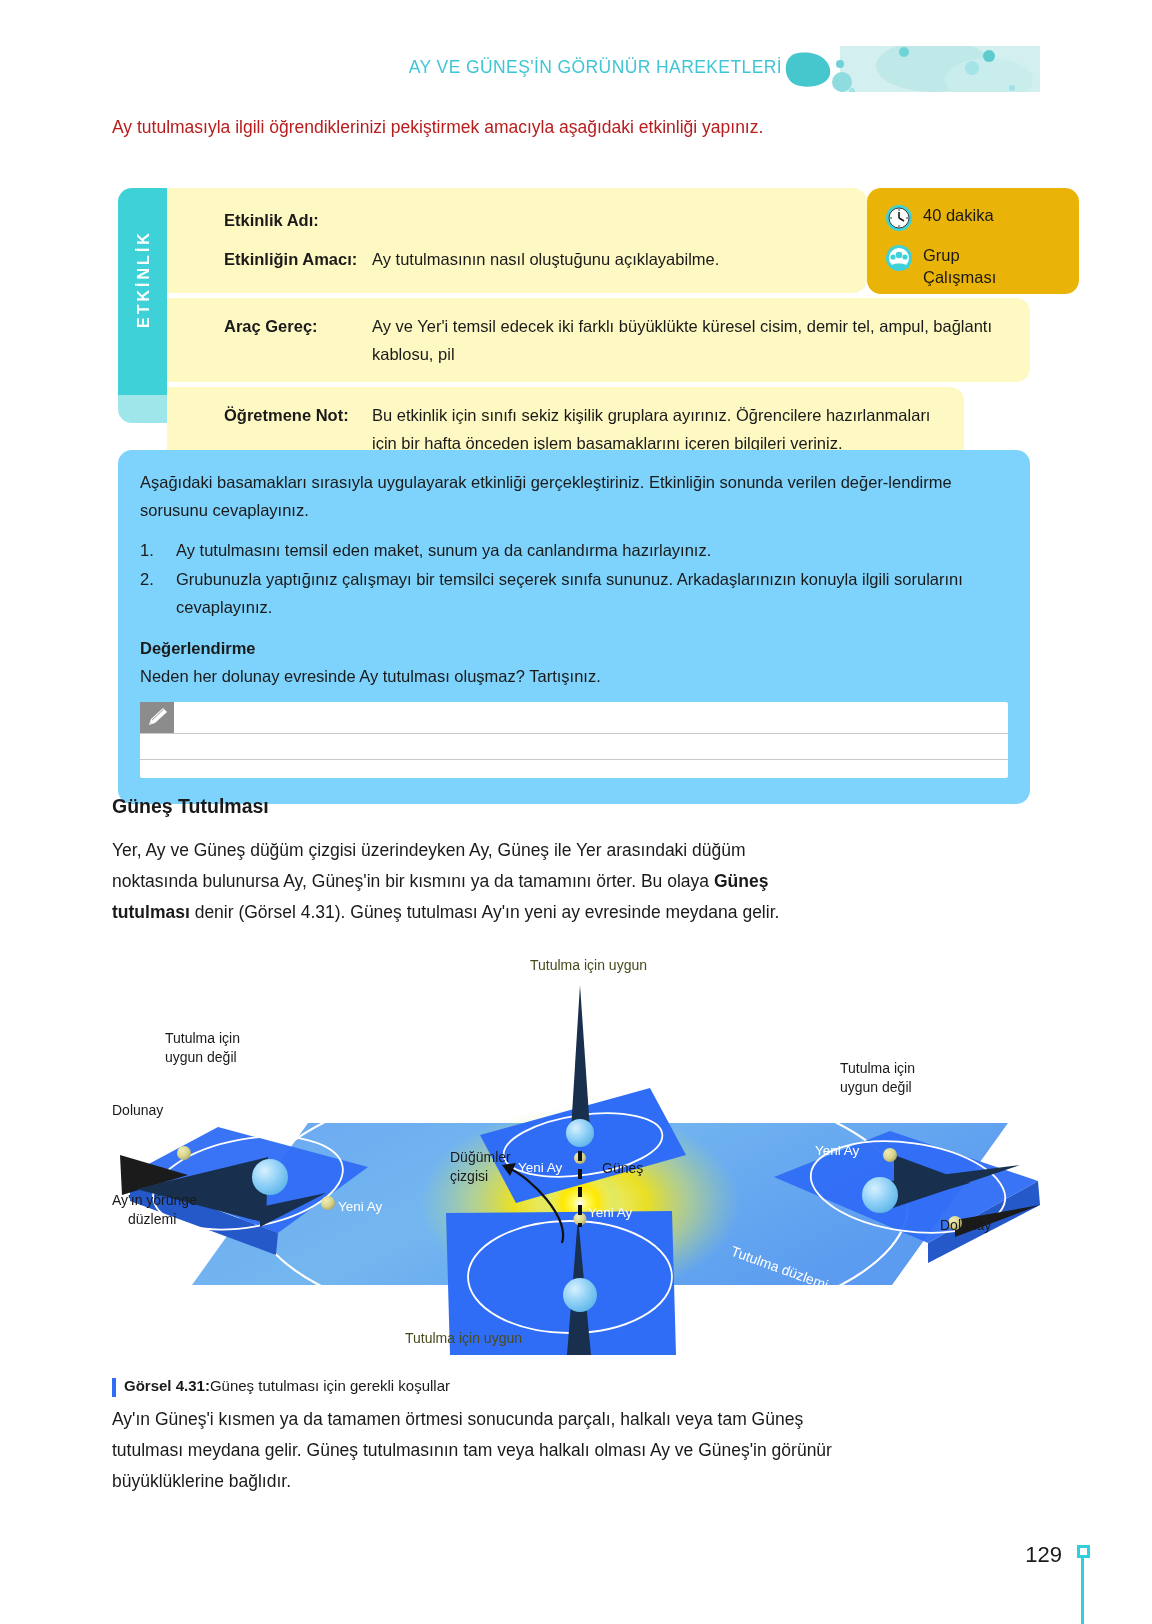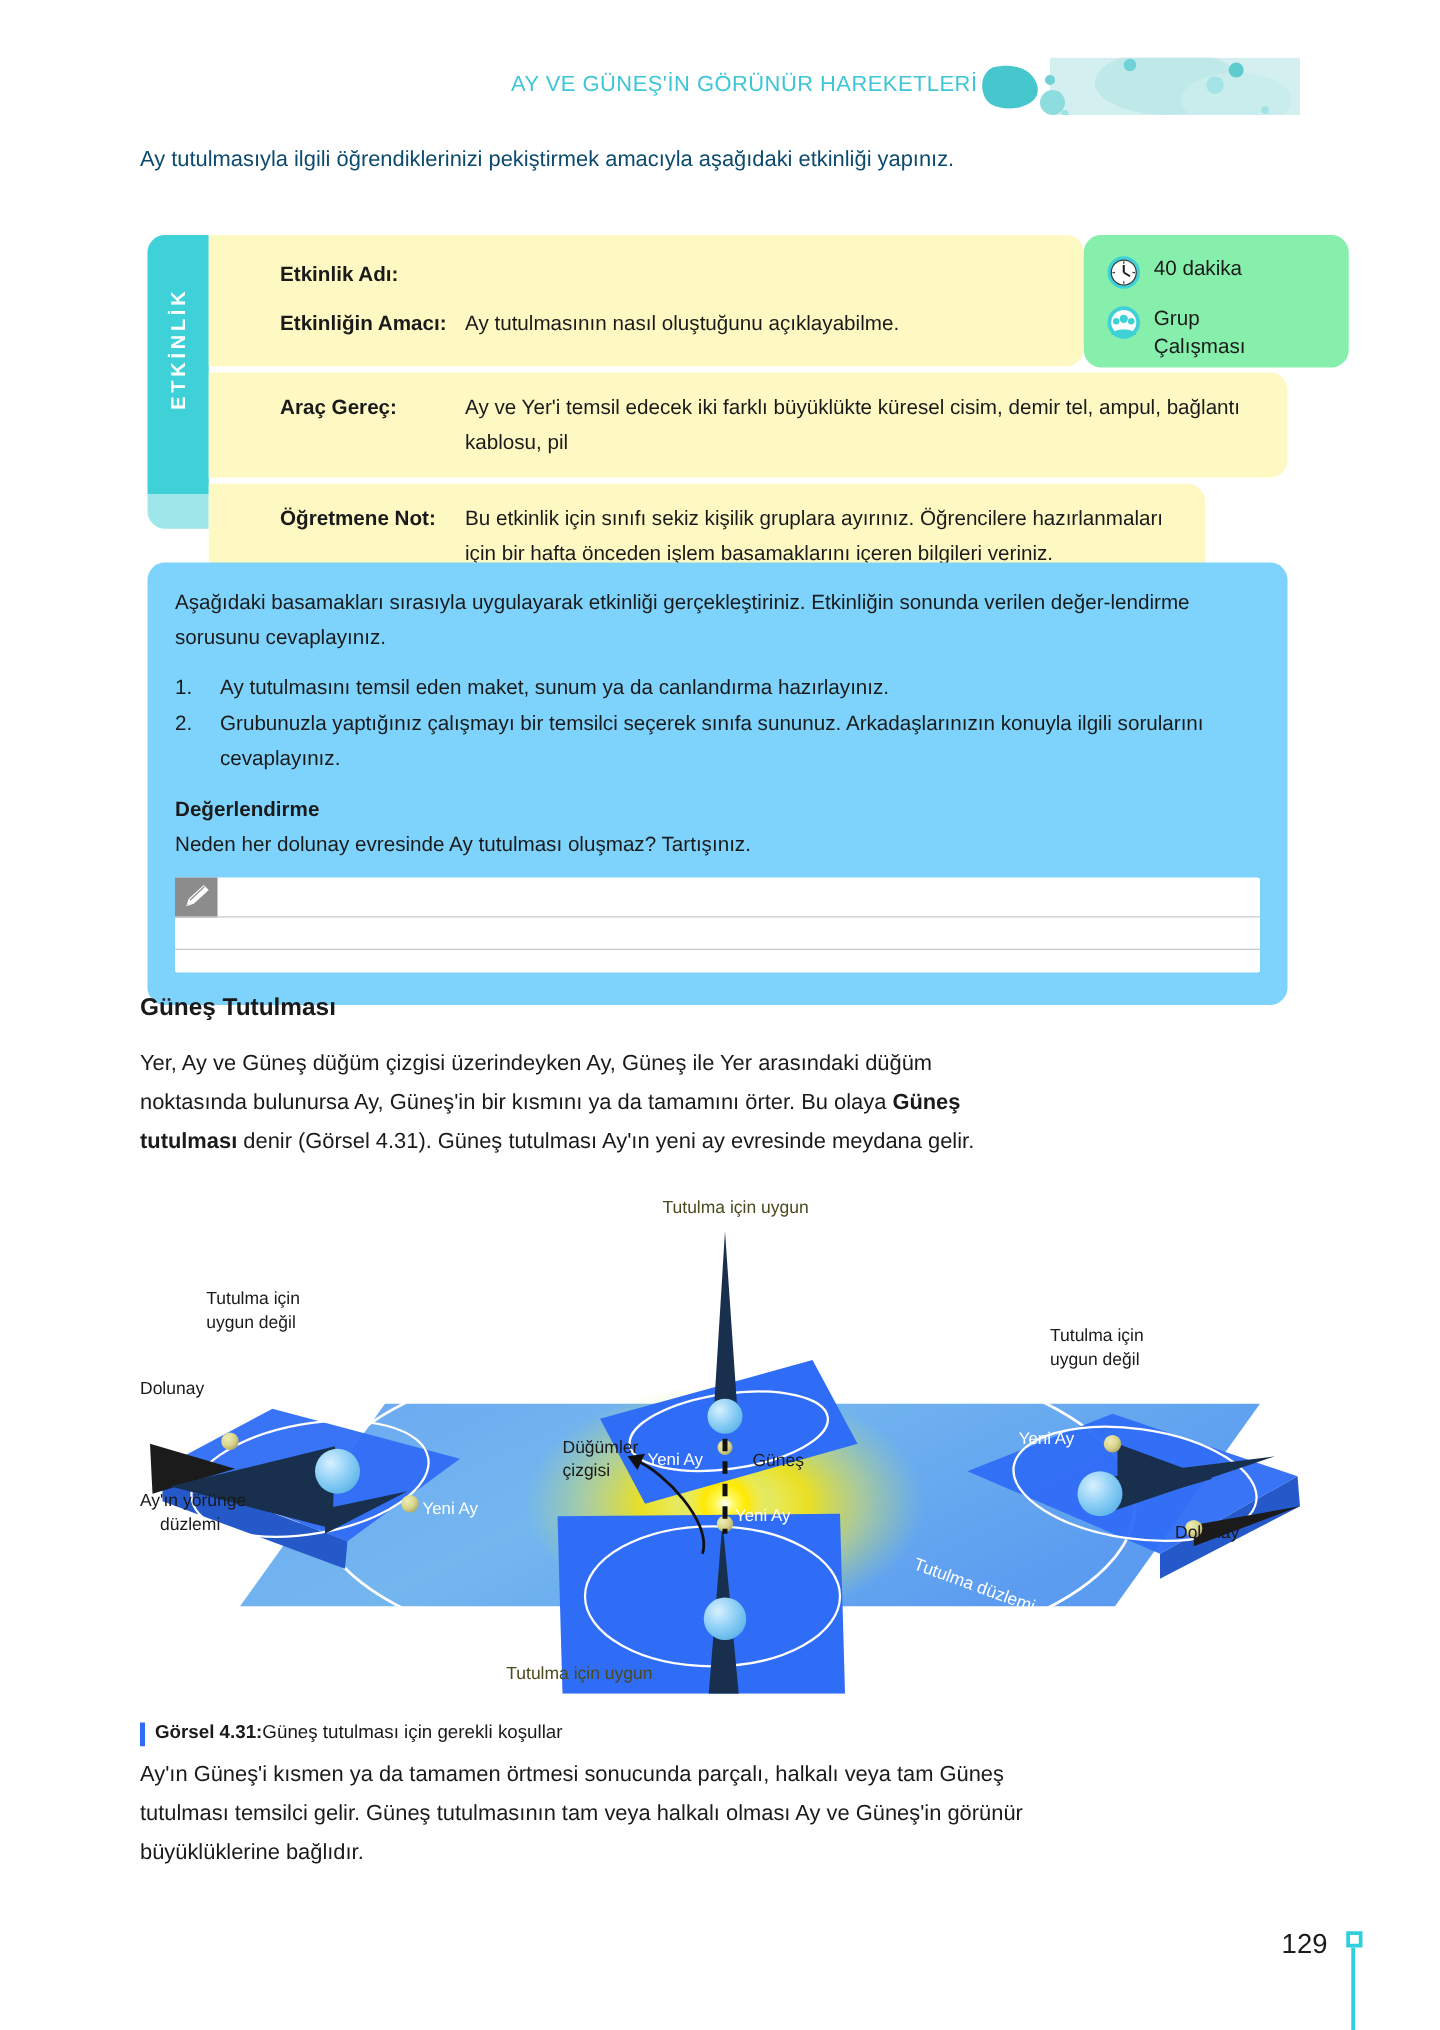--- a/index.html
+++ b/index.html
@@ -7,21 +7,21 @@
        font-family:"Liberation Sans", sans-serif;color:#1a1a1a;}
 
   
   .header{position:absolute;left:0;top:0;width:1040px;height:100px;}
   .header-title{position:absolute;right:258px;top:57px;font-size:17.5px;
       letter-spacing:.4px;color:#3fc6d6;white-space:nowrap;}
   .header-deco{position:absolute;right:0;top:46px;width:256px;height:46px;overflow:hidden;}
 
   
   .intro{position:absolute;left:112px;top:112px;width:730px;
-      font-size:17.5px;line-height:31px;color:#0c4a6e;}
+      font-size:17.5px;line-height:31px;color:#b91c1c;}
 
   
   .act-wrap{position:absolute;left:118px;top:188px;width:912px;}
   .act-tab-shadow{position:absolute;left:0;top:0;width:49px;height:235px;
       border-radius:14px 0 0 14px;
       background:linear-gradient(to bottom,#3fd1d8 0 88%,#9fe6ea 88% 100%);}
   .act-tab-label{position:absolute;left:-72px;top:82px;width:196px;
       text-align:center;transform:rotate(-90deg);color:#ffffff;
       font-size:16px;font-weight:bold;letter-spacing:3px;}
 
@@ -33,21 +33,21 @@
 
   .line{display:flex;padding:0 0 0 57px;font-size:16.5px;line-height:28px;}
   .lbl{font-weight:bold;white-space:nowrap;}
   .lbl.w1{width:148px;}
   .lbl.w2{width:148px;}
   .val{flex:1;padding-right:18px;}
   .gap{height:11px;}
 
   
   .sidebox{position:absolute;left:700px;top:0;width:212px;height:106px;
-      background:#86efac;border-radius:14px;}
+      background:#eab308;border-radius:14px;}
   .sideitem{position:absolute;display:flex;align-items:flex-start;}
   .sideitem.a{left:18px;top:16px;}
   .sideitem.b{left:18px;top:56px;}
   .sidetext{font-size:16.5px;line-height:22px;margin-left:10px;white-space:pre-line;}
 
   
   .steps{position:absolute;left:118px;top:450px;width:912px;
       background:#7dd3fc;border-radius:14px;padding:18px 22px 26px 22px;
       box-sizing:border-box;}
   .steps p{margin:0;font-size:16.5px;line-height:28px;}
@@ -322,17 +322,17 @@
     <text x="705" y="200" font-size="13.5" fill="#ffffff" font-family="Liberation Sans, sans-serif">Yeni Ay</text>
   </svg>
 </div>
 
 <div class="cap">
   <span class="capbar"></span>
   <span class="capnum">Görsel 4.31:</span>
   <span class="captxt">Güneş tutulması için gerekli koşullar</span>
 </div>
 
-<div class="tail">Ay'ın Güneş'i kısmen ya da tamamen örtmesi sonucunda parçalı, halkalı veya tam Güneş tutulması temsilci gelir. Güneş tutulmasının tam veya halkalı olması Ay ve Güneş'in görünür büyüklüklerine bağlıdır.</div>
+<div class="tail">Ay'ın Güneş'i kısmen ya da tamamen örtmesi sonucunda parçalı, halkalı veya tam Güneş tutulması meydana gelir. Güneş tutulmasının tam veya halkalı olması Ay ve Güneş'in görünür büyüklüklerine bağlıdır.</div>
 
 <div class="pageno">129</div>
 <div class="pagerule"></div>
 <div class="pagesq"></div>
 
 </body></html>

